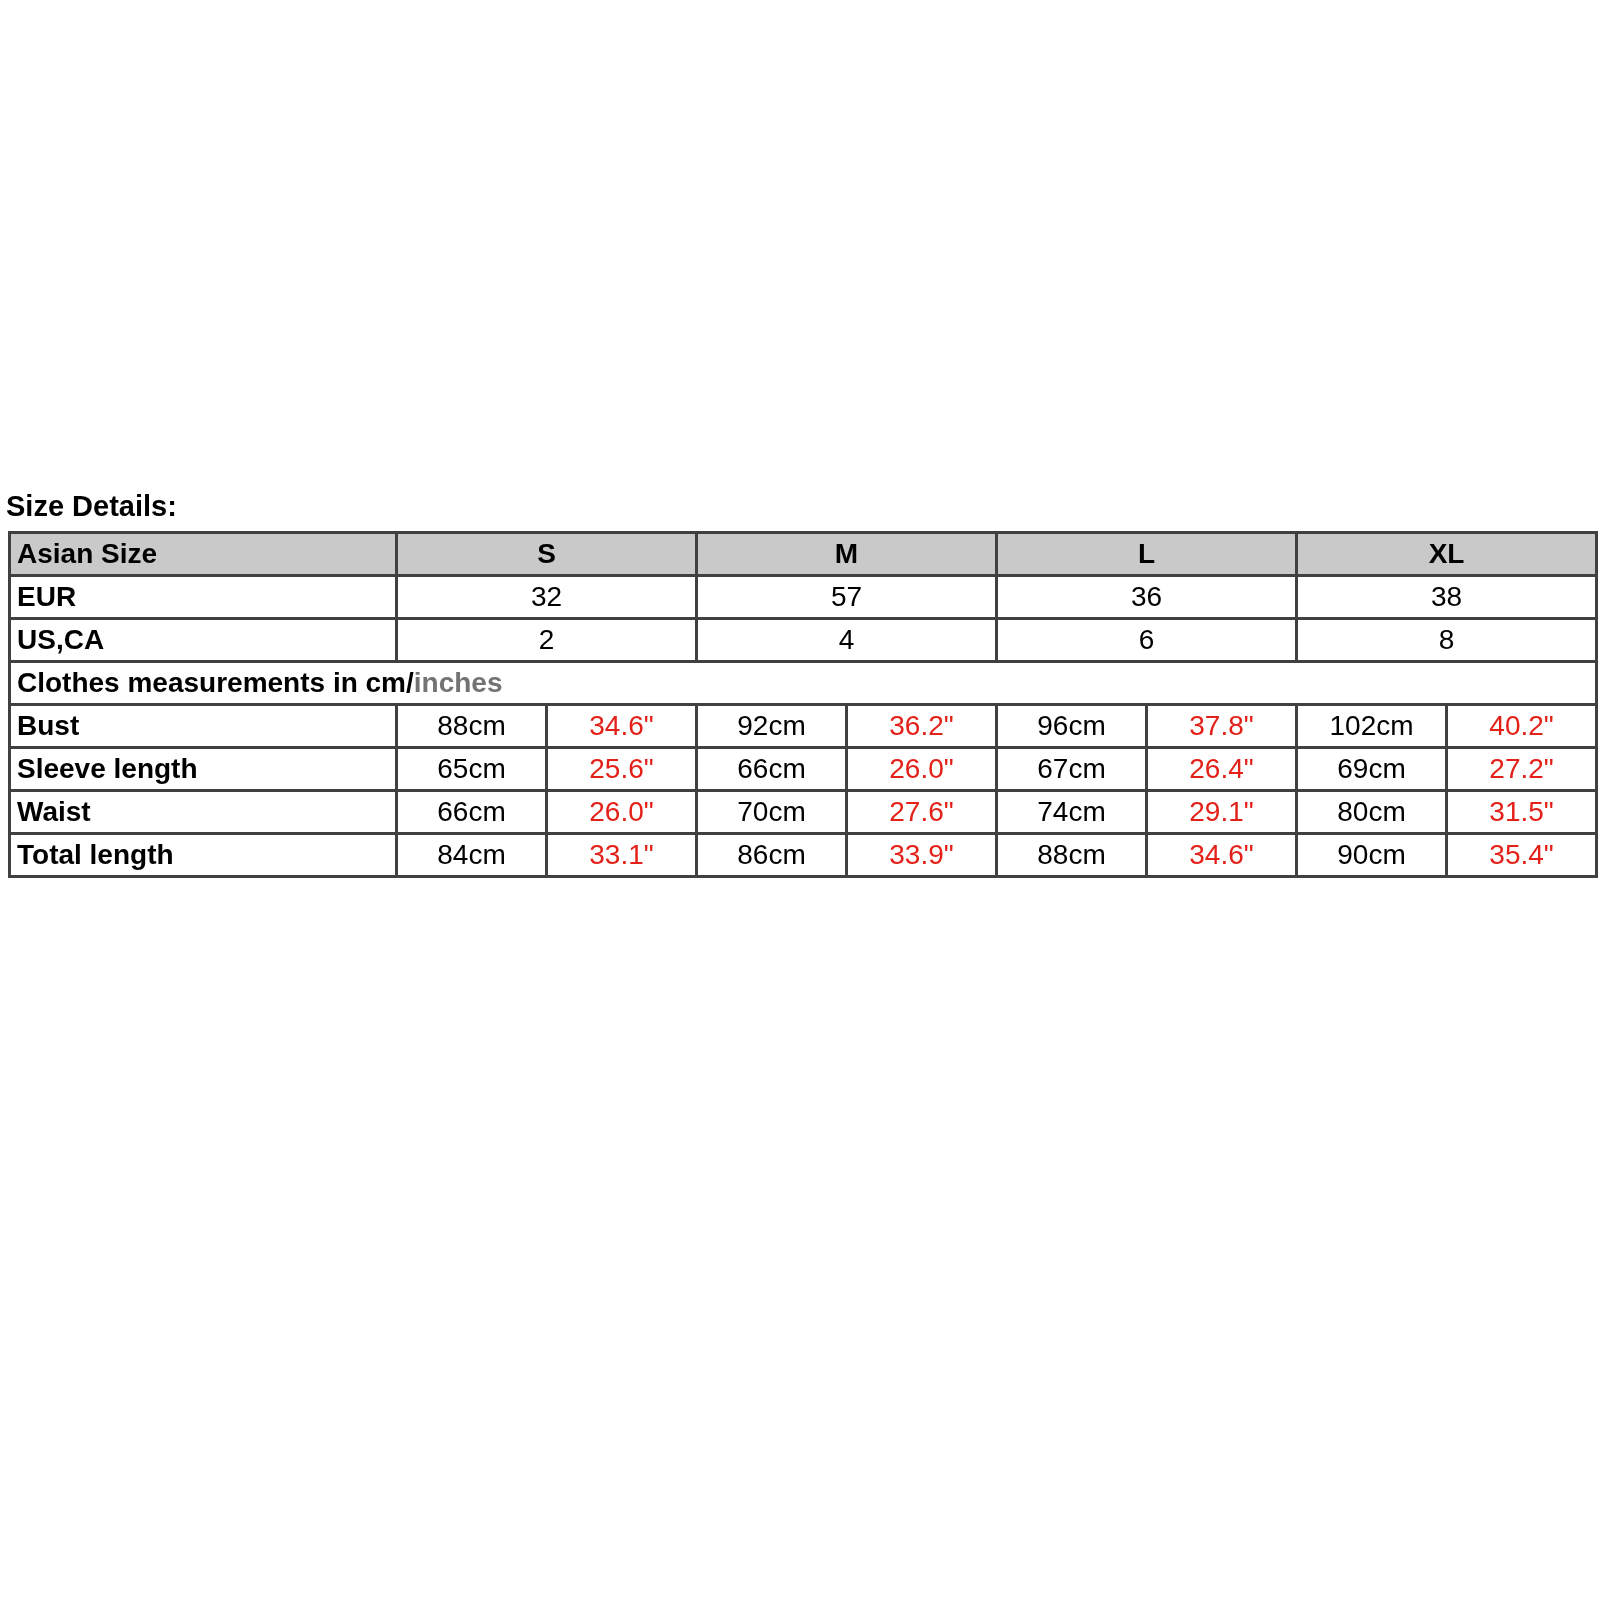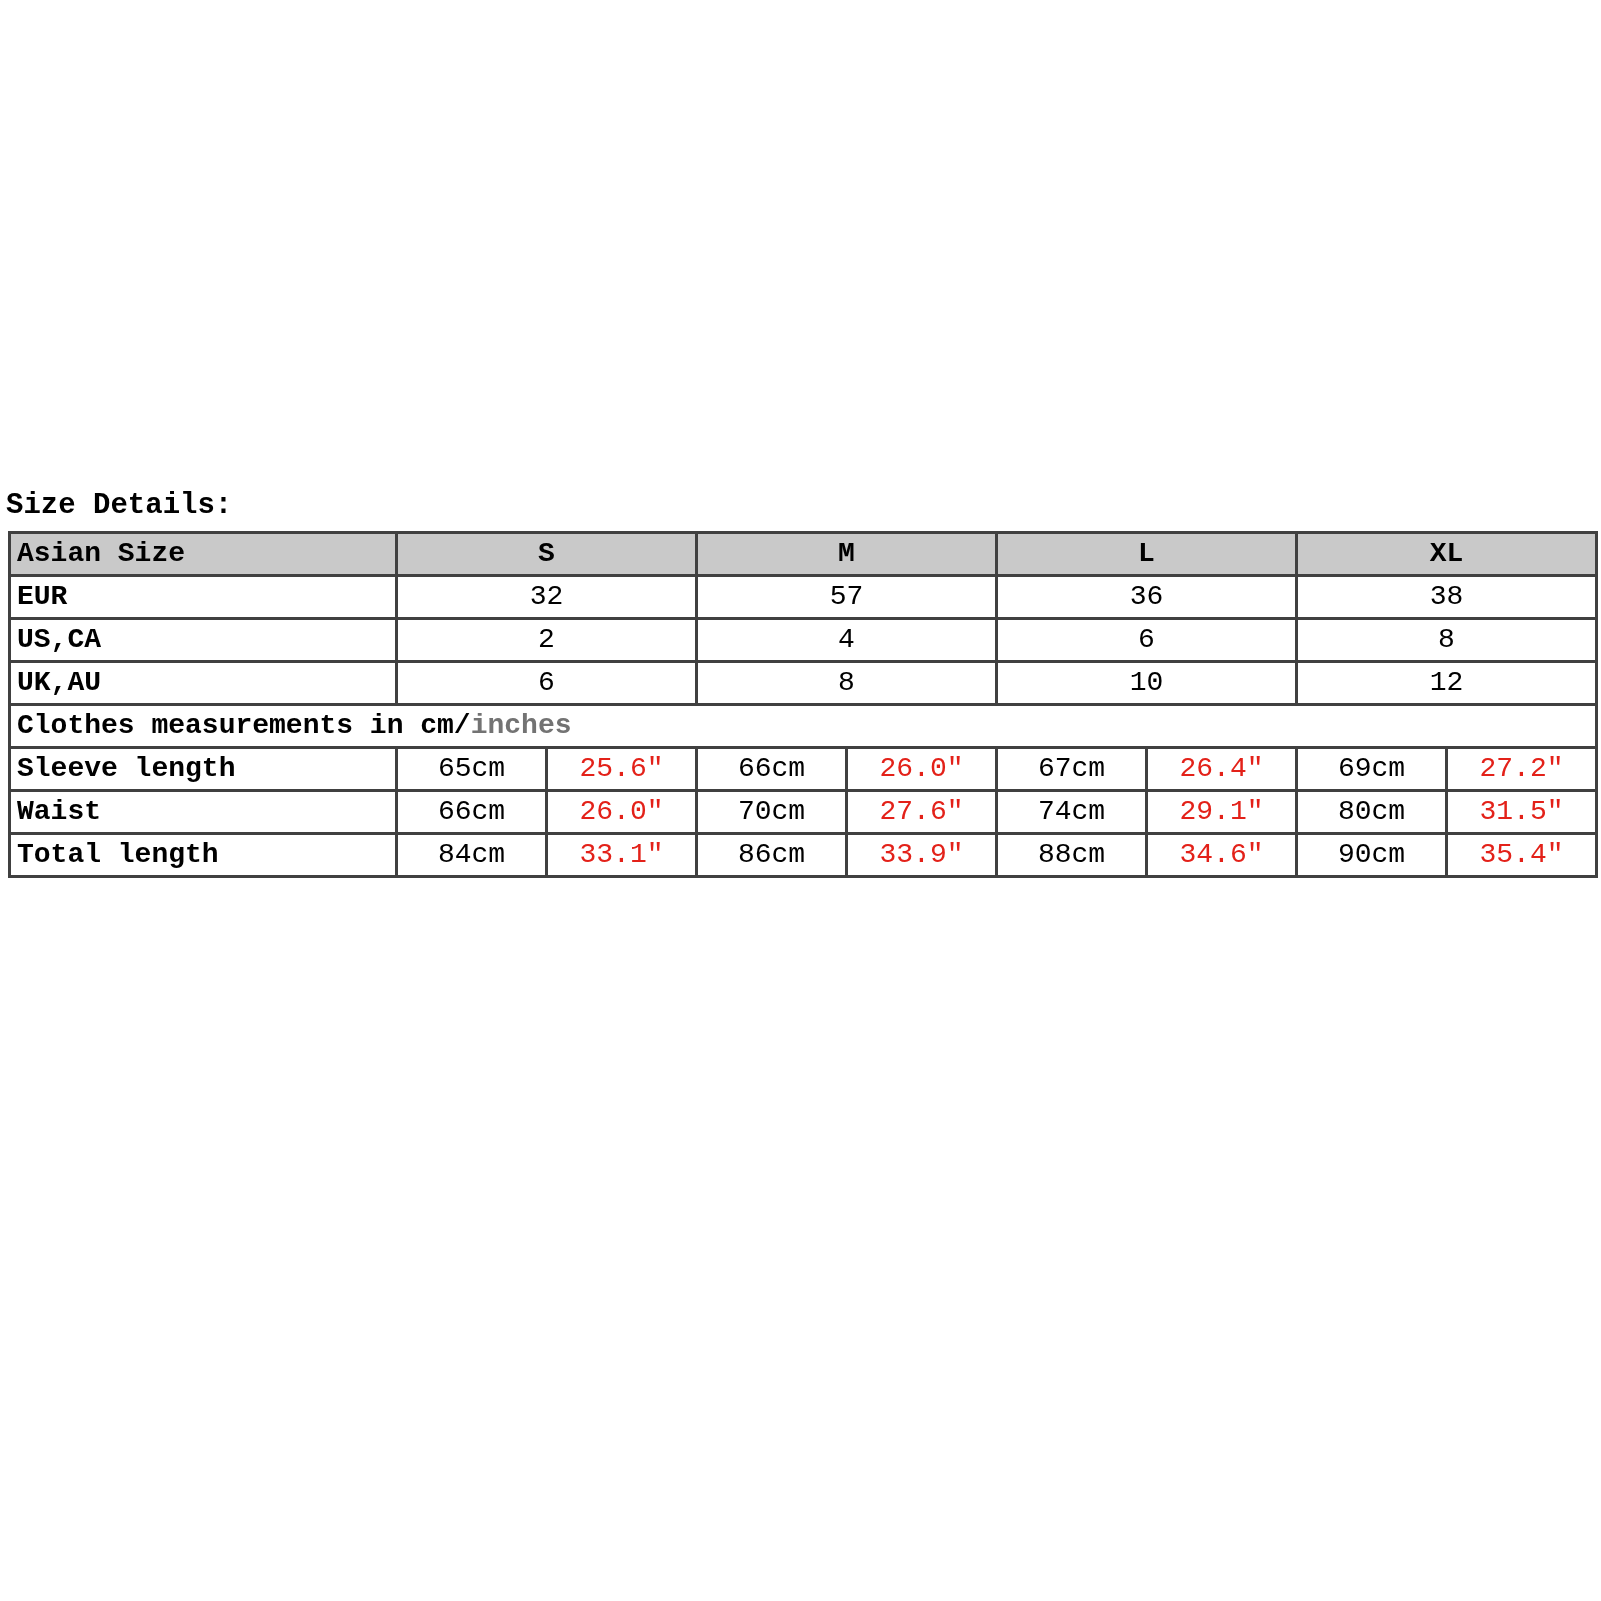--- a/index.html
+++ b/index.html
@@ -2,21 +2,21 @@
 <html><head>
 <meta charset="utf-8">
 <style>
   * { box-sizing: border-box; }
   html, body { margin: 0; padding: 0; background: #ffffff; }
   .canvas {
     position: relative;
     width: 1349px;
     height: 1601px;
     background: #ffffff;
-    font-family: Liberation Mono, monospace;
+    font-family: Liberation Sans, sans-serif;
     color: #000000;
   }
   .title {
     position: absolute;
     left: 6px;
     top: 490px;
     font-size: 29px;
     font-weight: bold;
     line-height: 32px;
     color: #000000;
@@ -83,32 +83,36 @@
       <td class="val" colspan="2">36</td>
       <td class="val" colspan="2">38</td>
     </tr>
     <tr>
       <td class="lbl">US,CA</td>
       <td class="val" colspan="2">2</td>
       <td class="val" colspan="2">4</td>
       <td class="val" colspan="2">6</td>
       <td class="val" colspan="2">8</td>
     </tr>
-    <tr>
-      <td class="lbl">UK,AU</td>
-      <td class="val" colspan="2">6</td>
-      <td class="val" colspan="2">8</td>
-      <td class="val" colspan="2">10</td>
-      <td class="val" colspan="2">12</td>
-    </tr>
 
     <tr>
       <td class="section" colspan="9"><span>Clothes measurements in cm/</span><span class="red">inches</span></td>
     </tr>
 
+    <tr>
+      <td class="lbl">Bust</td>
+      <td class="cm">88cm</td>
+      <td class="inch">34.6"</td>
+      <td class="cm">92cm</td>
+      <td class="inch">36.2"</td>
+      <td class="cm">96cm</td>
+      <td class="inch">37.8"</td>
+      <td class="cm">102cm</td>
+      <td class="inch">40.2"</td>
+    </tr>
     <tr>
       <td class="lbl">Sleeve length</td>
       <td class="cm">65cm</td>
       <td class="inch">25.6"</td>
       <td class="cm">66cm</td>
       <td class="inch">26.0"</td>
       <td class="cm">67cm</td>
       <td class="inch">26.4"</td>
       <td class="cm">69cm</td>
       <td class="inch">27.2"</td>

